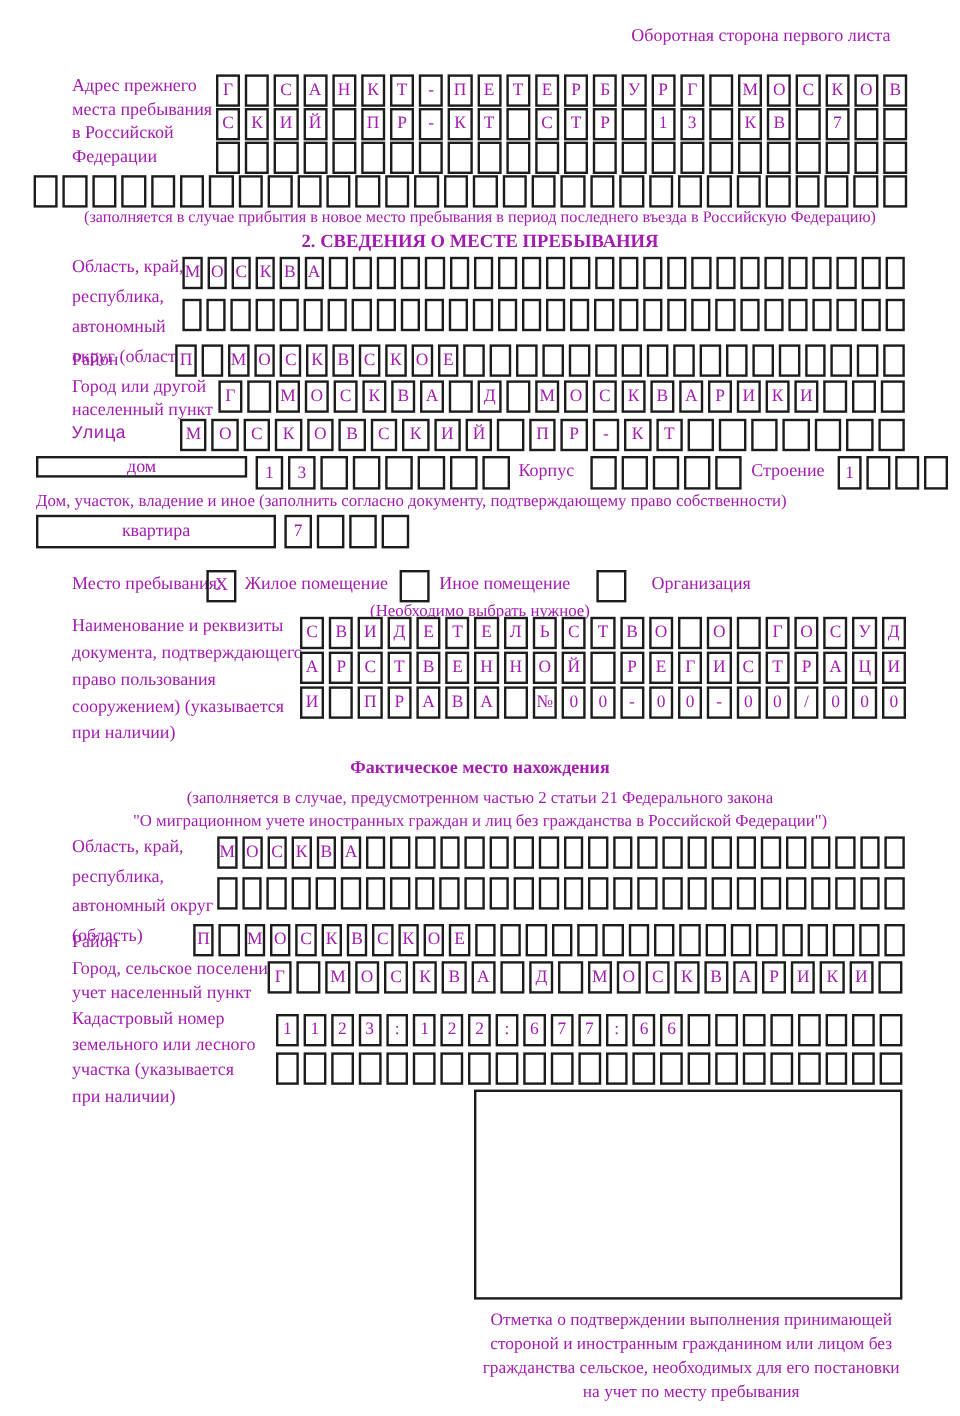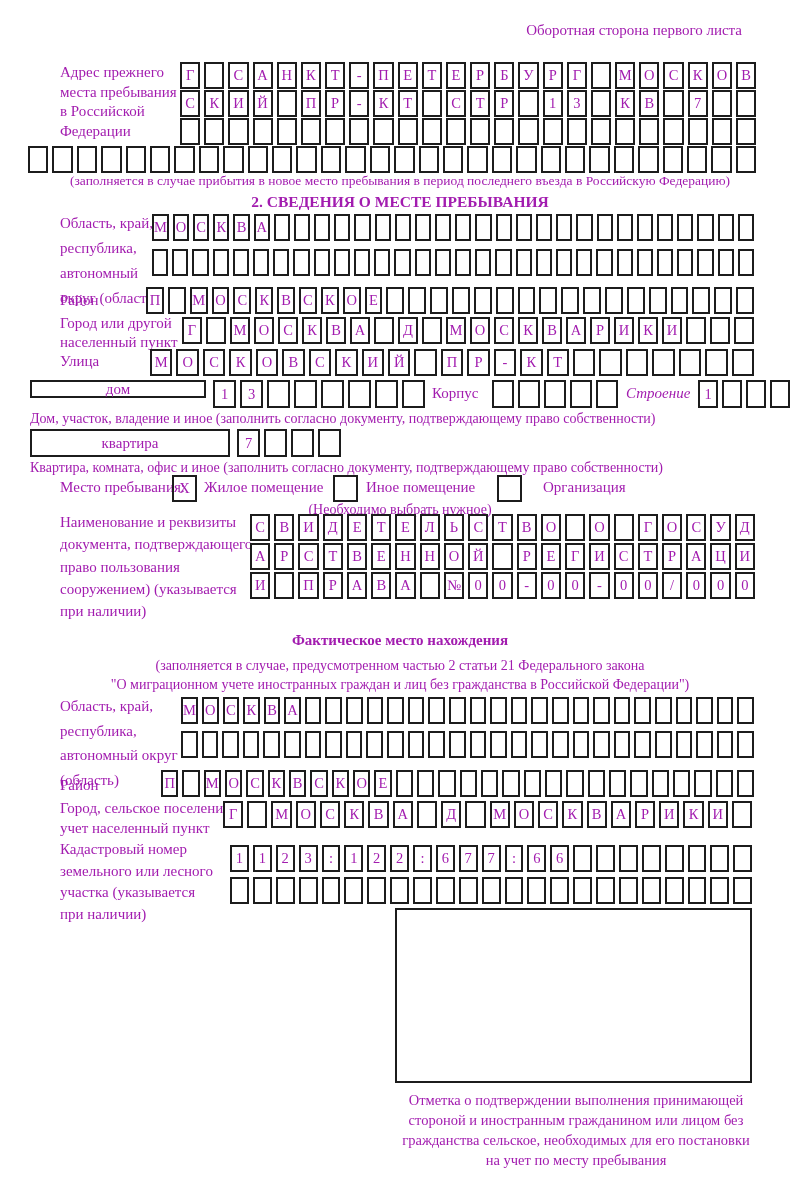--- a/index.html
+++ b/index.html
@@ -274,21 +274,21 @@
       <span class="cell">А</span>
       <span class="cell">Р</span>
       <span class="cell">И</span>
       <span class="cell">К</span>
       <span class="cell">И</span>
       <span class="cell"></span>
       <span class="cell"></span>
       <span class="cell"></span>
     </div>
 
-  <div class="lbl" style="left:60px;top:352px;">Улица</div>
+  <div class="lbl" style="left:60px;top:352px;font-family:Liberation Mono, monospace;">Улица</div>
   <div class="boxrow" style="left:150px;top:349px;width:604px;">
       <span class="cell">М</span>
       <span class="cell">О</span>
       <span class="cell">С</span>
       <span class="cell">К</span>
       <span class="cell">О</span>
       <span class="cell">В</span>
       <span class="cell">С</span>
       <span class="cell">К</span>
       <span class="cell">И</span>
@@ -320,37 +320,36 @@
       <span class="cell"></span>
     </div>
   <div class="lbl" style="left:432px;top:384px;">Корпус</div>
   <div class="boxrow" style="left:492px;top:380px;width:126px;height:28px;">
       <span class="cell"></span>
       <span class="cell"></span>
       <span class="cell"></span>
       <span class="cell"></span>
       <span class="cell"></span>
     </div>
-  <div class="lbl" style="left:626px;top:384px;font-style:italic;">Строение</div>
+  <div class="lbl" style="left:626px;top:384px;">Строение</div>
   <div class="boxrow" style="left:698px;top:380px;width:92px;height:28px;">
       <span class="cell">1</span>
       <span class="cell"></span>
       <span class="cell"></span>
       <span class="cell"></span>
     </div>
   <div class="note" style="left:30px;top:411px;font-size:14px;">Дом, участок, владение и иное (заполнить согласно документу, подтверждающему право собственности)</div>
 
   <div class="rectlbl" style="left:30px;top:429px;width:200px;height:28px;">квартира</div>
   <div class="boxrow" style="left:237px;top:429px;width:104px;height:28px;">
       <span class="cell">7</span>
       <span class="cell"></span>
       <span class="cell"></span>
       <span class="cell"></span>
     </div>
-  <div class="note" style="left:30px;top:460px;font-size:14px;">Квартира, комната, офис и иное (заполнить согласно документу, подтверждающему право собственности)</div>
 
   <div class="lbl" style="left:60px;top:478px;">Место пребывания:</div>
   <div class="checkbox" style="left:172px;top:475px;">X</div>
   <div class="lbl" style="left:204px;top:478px;">Жилое помещение</div>
   <div class="checkbox" style="left:333px;top:475px;"></div>
   <div class="lbl" style="left:366px;top:478px;">Иное помещение</div>
   <div class="checkbox" style="left:497px;top:475px;"></div>
   <div class="lbl" style="left:543px;top:478px;">Организация</div>
   <div class="note" style="left:240px;top:502px;width:320px;text-align:center;font-size:14px;">(Необходимо выбрать нужное)</div>
 

